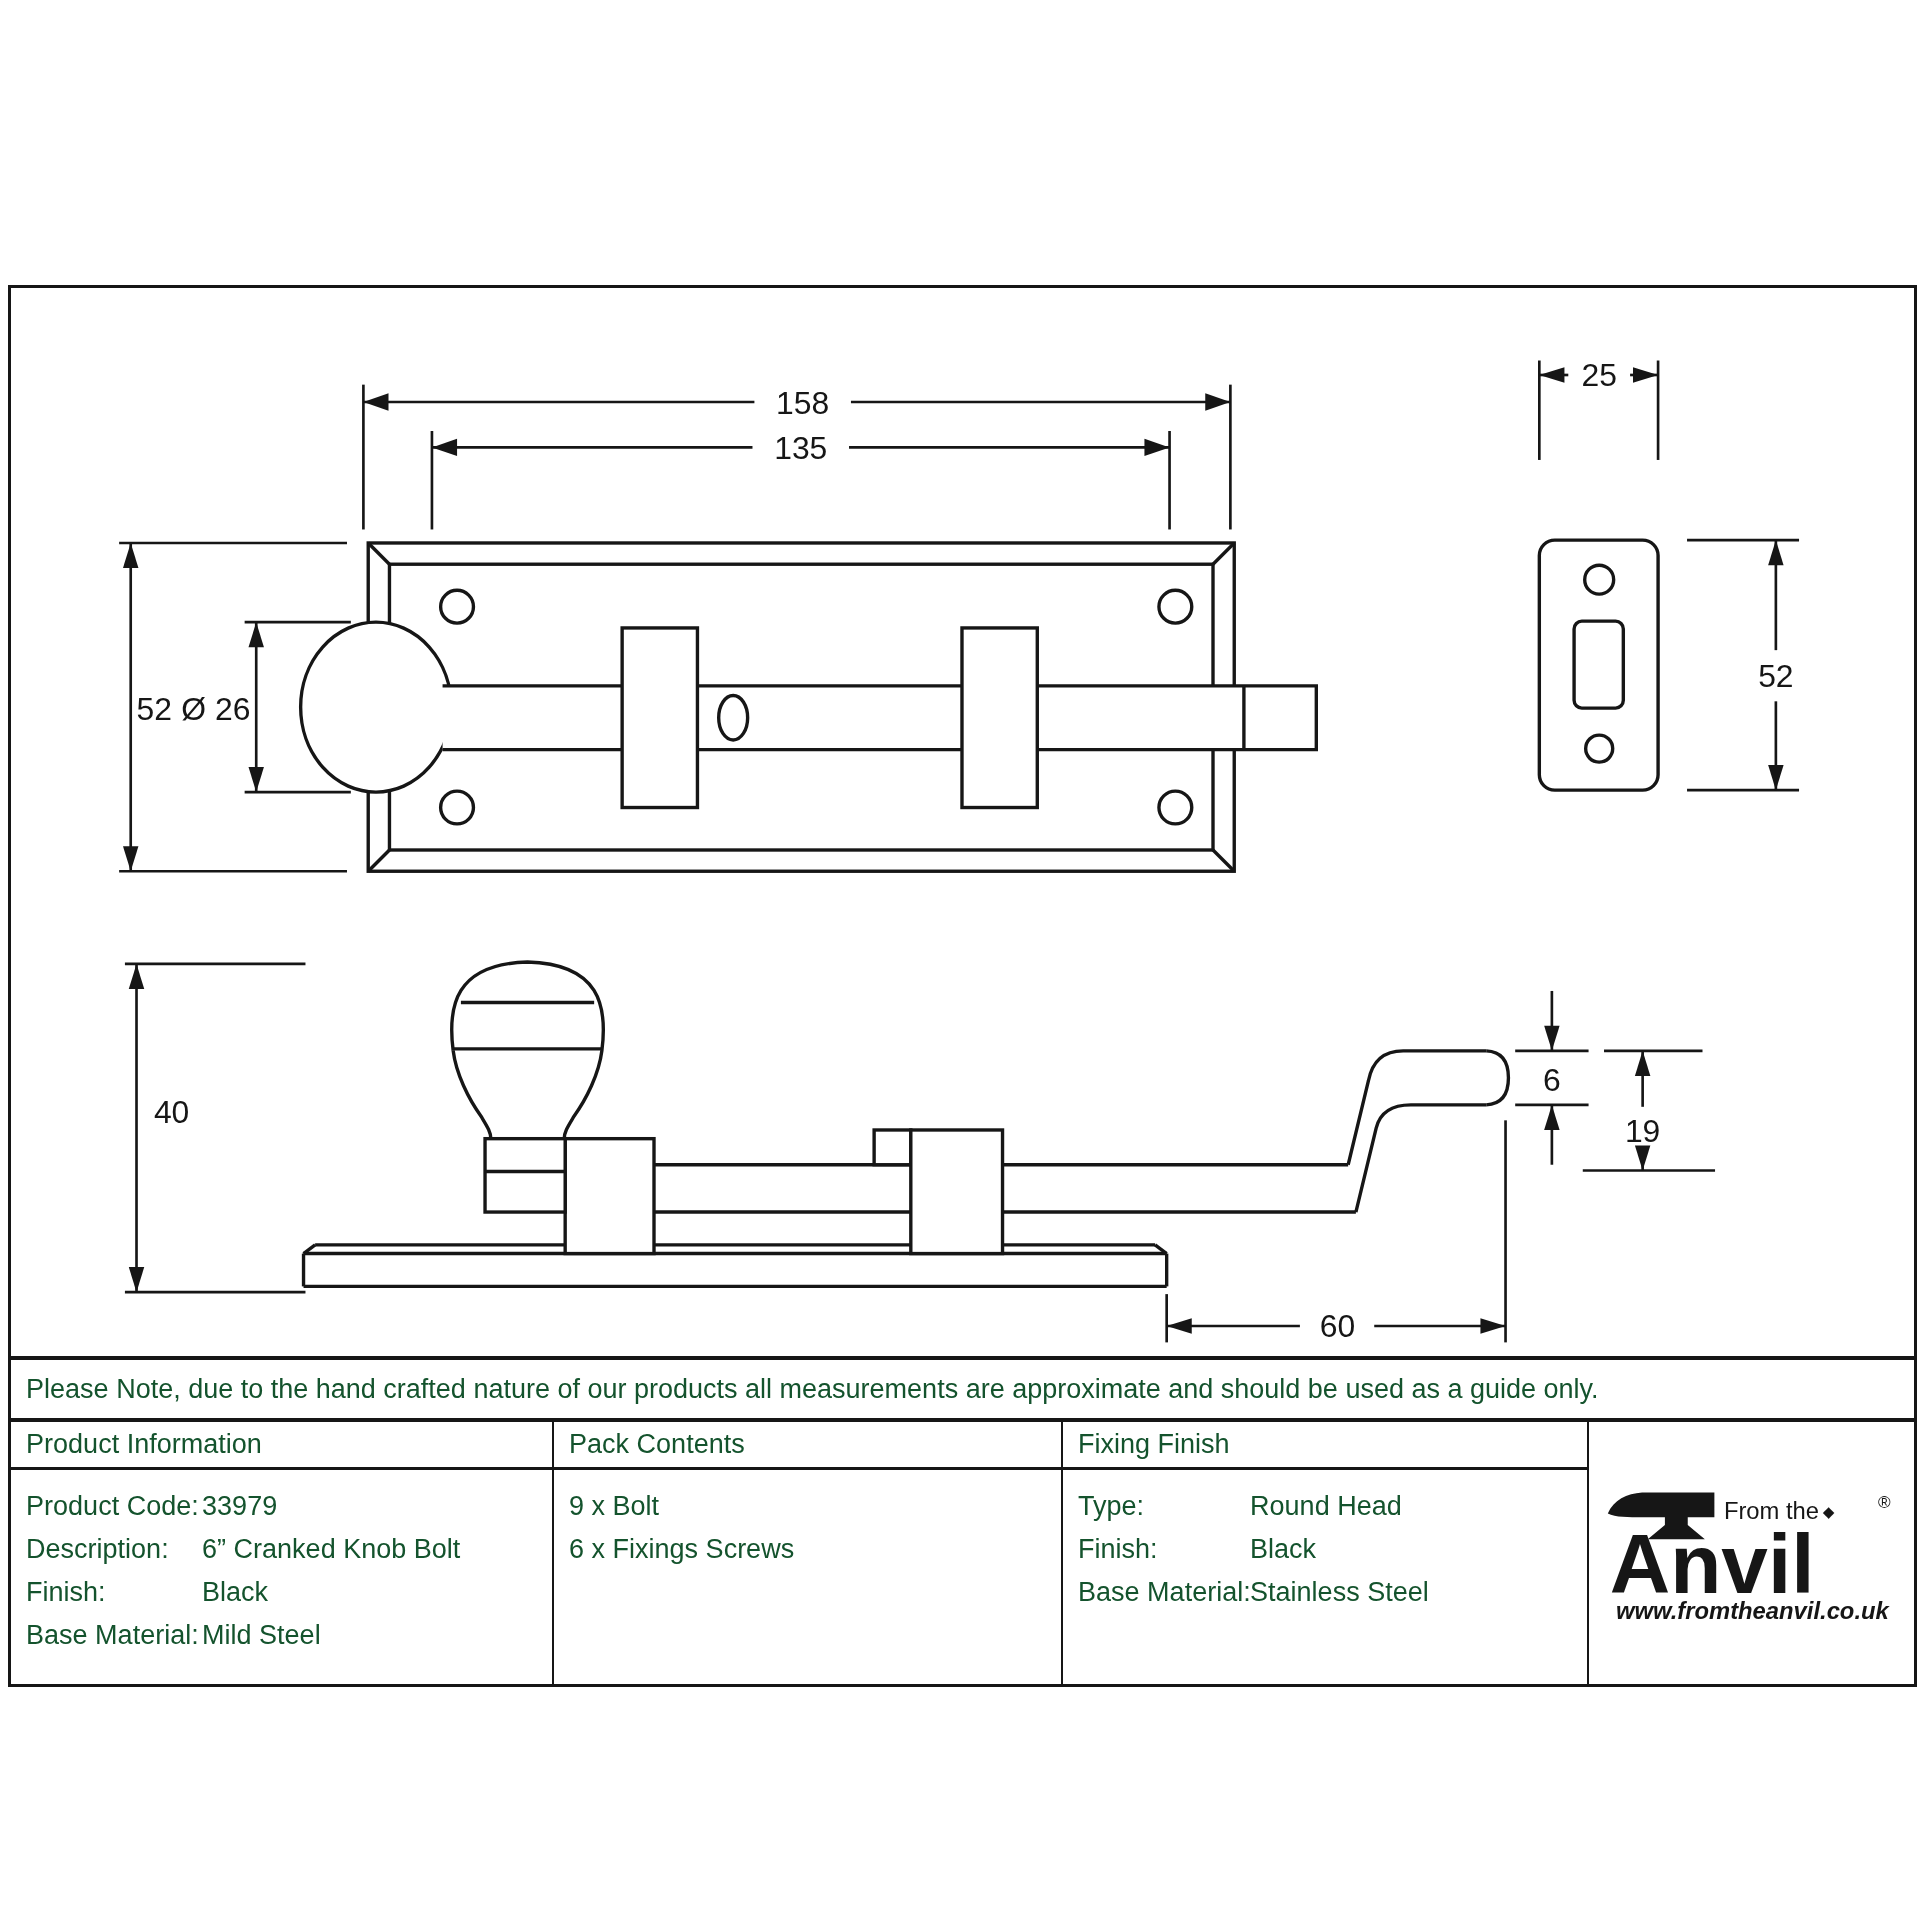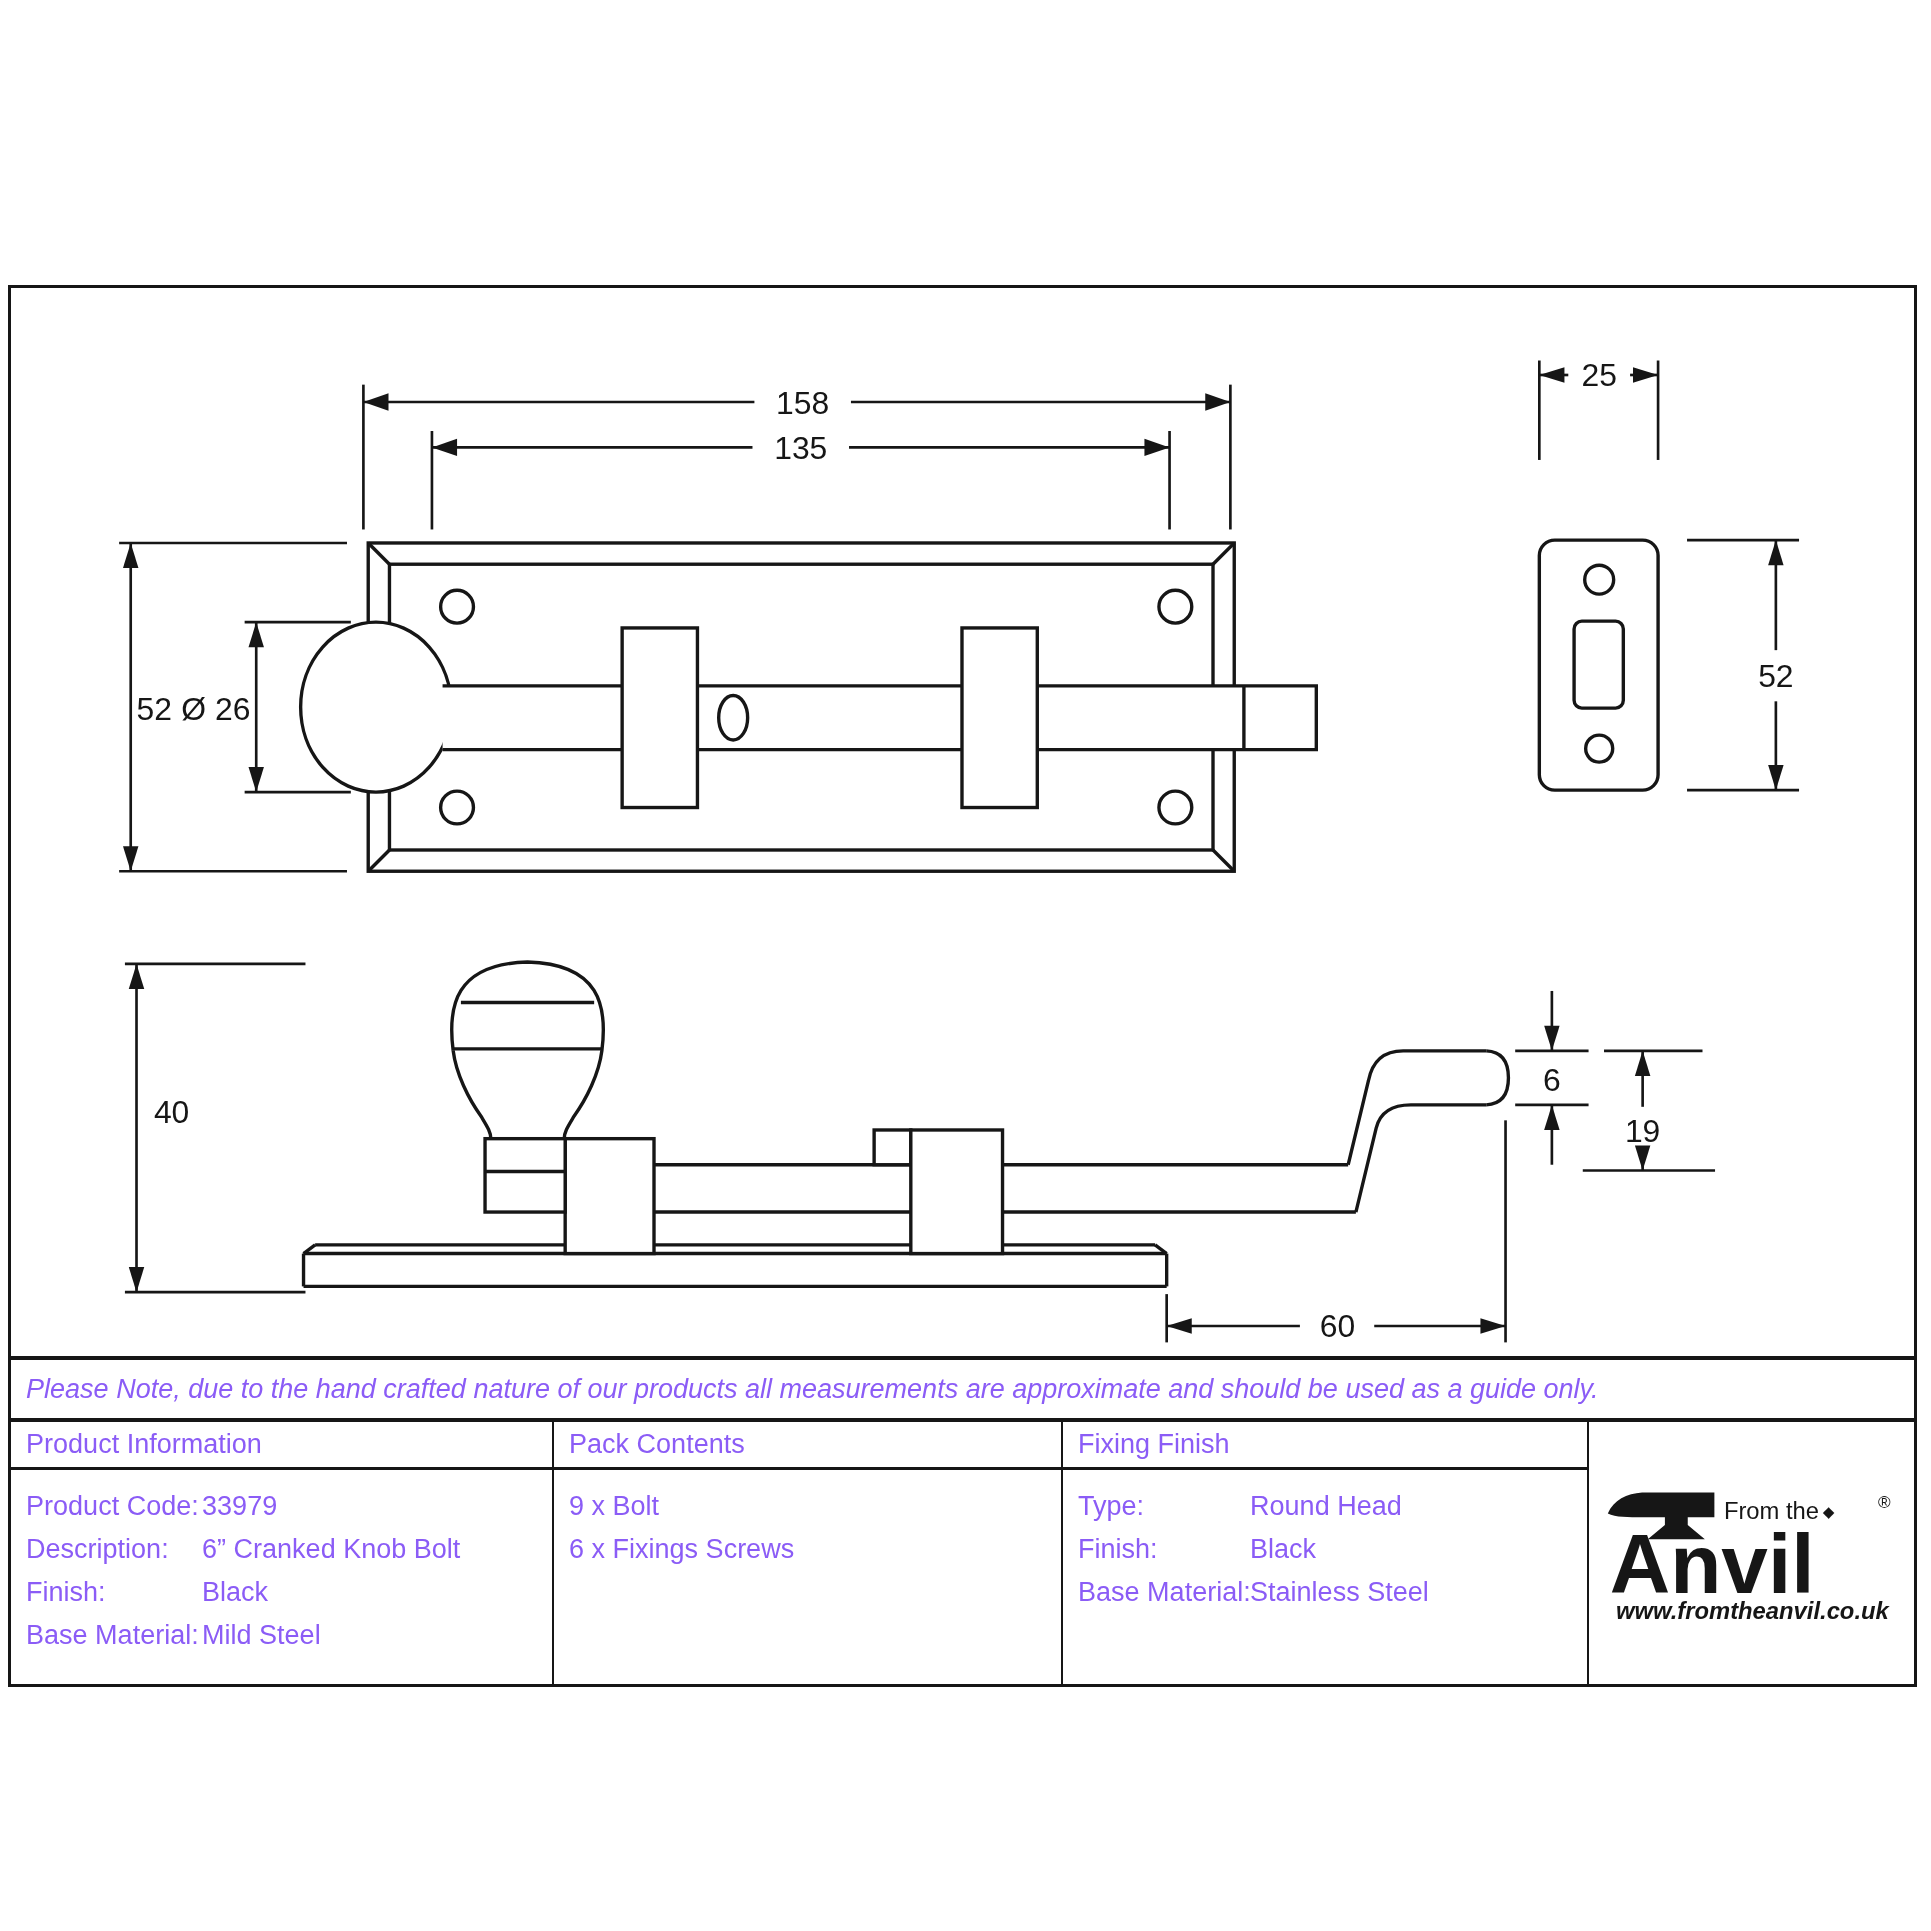--- a/index.html
+++ b/index.html
@@ -1,22 +1,22 @@
 <!DOCTYPE html>
 <html><head>
 <meta charset="utf-8">
 <style>
   html,body{margin:0;padding:0;background:#fff;}
   #page{position:relative;width:1533px;height:1931px;background:#fff;
-        font-family:"Liberation Sans",sans-serif;color:#8b5cf6;}
+        font-family:"Liberation Sans",sans-serif;color:#14532d;}
   #frame{position:absolute;left:7.7px;top:285px;width:1909px;height:1402px;
          border:3.9px solid #161616;box-sizing:border-box;background:#fff;}
   .drawing-wrap{width:1901px;height:1068px;}
   .note-row{height:62px;border-top:4.8px solid #161616;box-sizing:border-box;
-            display:flex;align-items:center;padding-left:15.4px;font-size:27px;font-style:italic;}
+            display:flex;align-items:center;padding-left:15.4px;font-size:27px;}
   .spec-table{display:flex;border-top:4.8px solid #161616;box-sizing:border-box;height:266px;}
   .col{box-sizing:border-box;}
   .col-border{border-right:2.9px solid #161616;}
   .col-1{width:543px;}
   .col-2{width:509px;}
   .col-3{width:526px;}
   .col-logo{flex:1;display:flex;align-items:center;justify-content:center;}
   .hdr{height:48px;border-bottom:3.9px solid #161616;box-sizing:border-box;
        display:flex;align-items:center;padding-left:15.4px;font-size:27px;}
   .rows{padding:15.4px 0 0 15.4px;font-size:27px;line-height:43px;}

